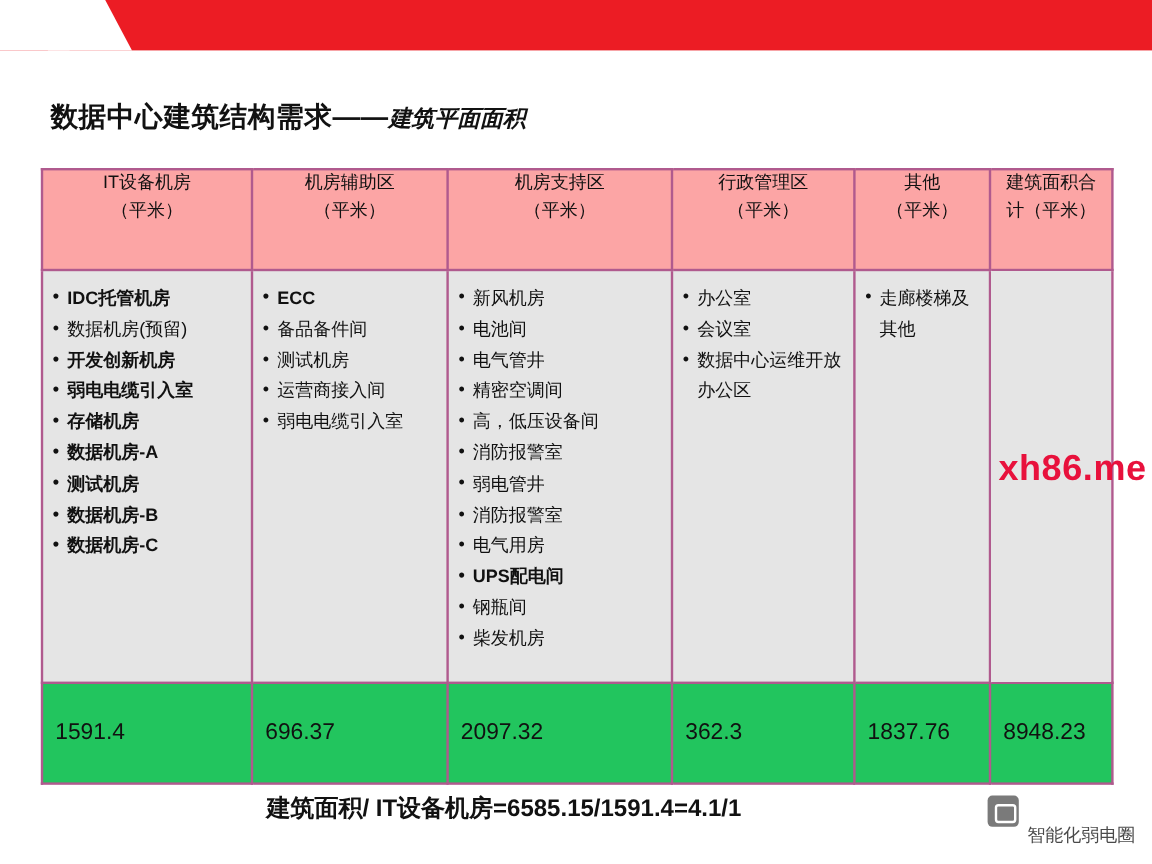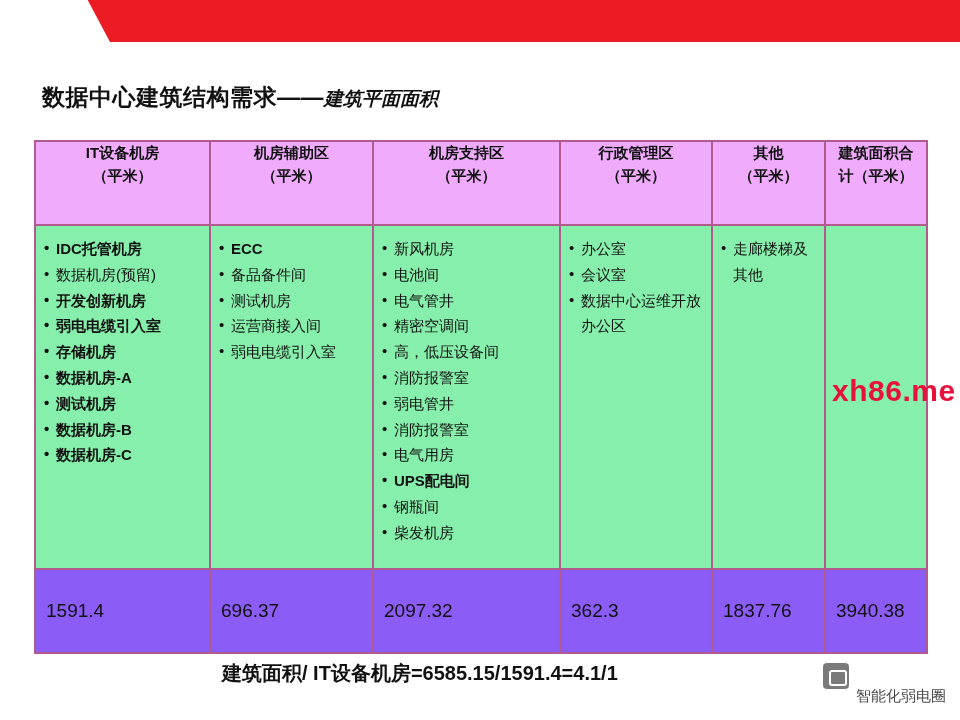--- a/index.html
+++ b/index.html
@@ -62,32 +62,32 @@
     border-collapse: collapse;
     table-layout: fixed;
   }
   table.main-table th,
   table.main-table td {
     border: 2px solid #b05a8e;
     vertical-align: top;
     padding: 0;
   }
   thead th {
-    background: #f0abfc;
+    background: #fca5a5;
     height: 82px;
     text-align: center;
     vertical-align: middle;
     color: #111111;
     font-size: 15px;
-    font-weight: bold;
+    font-weight: normal;
     line-height: 1.5;
     padding: 4px 4px;
   }
   tbody td.list-cell {
-    background: #86efac;
+    background: #e5e5e5;
     padding: 10px 8px 12px 8px;
     height: 320px;
   }
   .bullet-list {
     list-style: none;
     margin: 0;
     padding: 0;
   }
   .bullet-list li {
     font-size: 15px;
@@ -101,21 +101,21 @@
     content: "\2022";
     position: absolute;
     left: 0;
     top: -1px;
     font-size: 15px;
   }
   .bullet-list li.bold {
     font-weight: bold;
   }
   tbody td.total-cell {
-    background: #8b5cf6;
+    background: #22c55e;
     height: 58px;
     font-size: 19px;
     color: #111111;
     padding: 12px 10px;
     vertical-align: middle;
   }
   .watermark-cell {
     position: relative;
   }
   .watermark {
@@ -272,21 +272,21 @@
       <td class="list-cell watermark-cell">
         <div class="watermark">xh86.me</div>
       </td>
     </tr>
     <tr>
       <td class="total-cell">1591.4</td>
       <td class="total-cell">696.37</td>
       <td class="total-cell">2097.32</td>
       <td class="total-cell">362.3</td>
       <td class="total-cell">1837.76</td>
-      <td class="total-cell">3940.38</td>
+      <td class="total-cell">8948.23</td>
     </tr>
   </tbody>
 </table>
 
 <div class="footer-line">建筑面积/ IT设备机房=6585.15/1591.4=4.1/1</div>
 
 <div class="badge">
   <div class="badge-logo"></div>
   <div class="badge-text">智能化弱电圈</div>
 </div>

